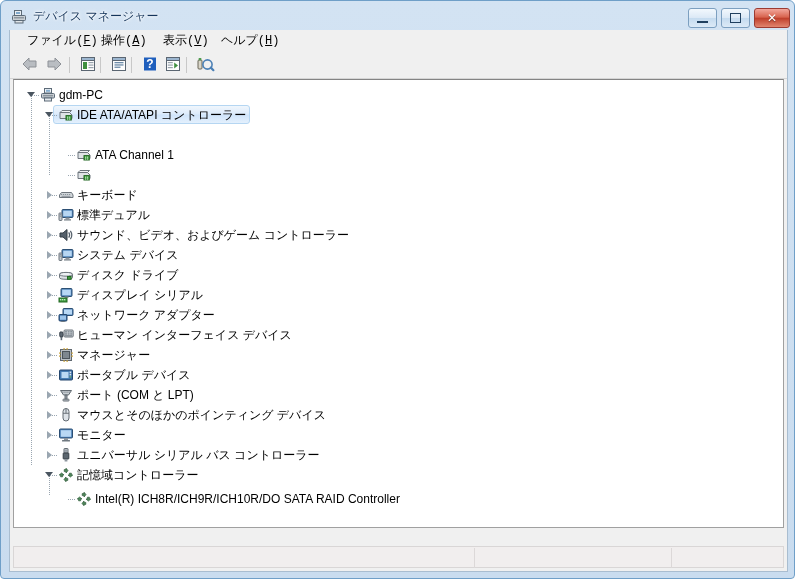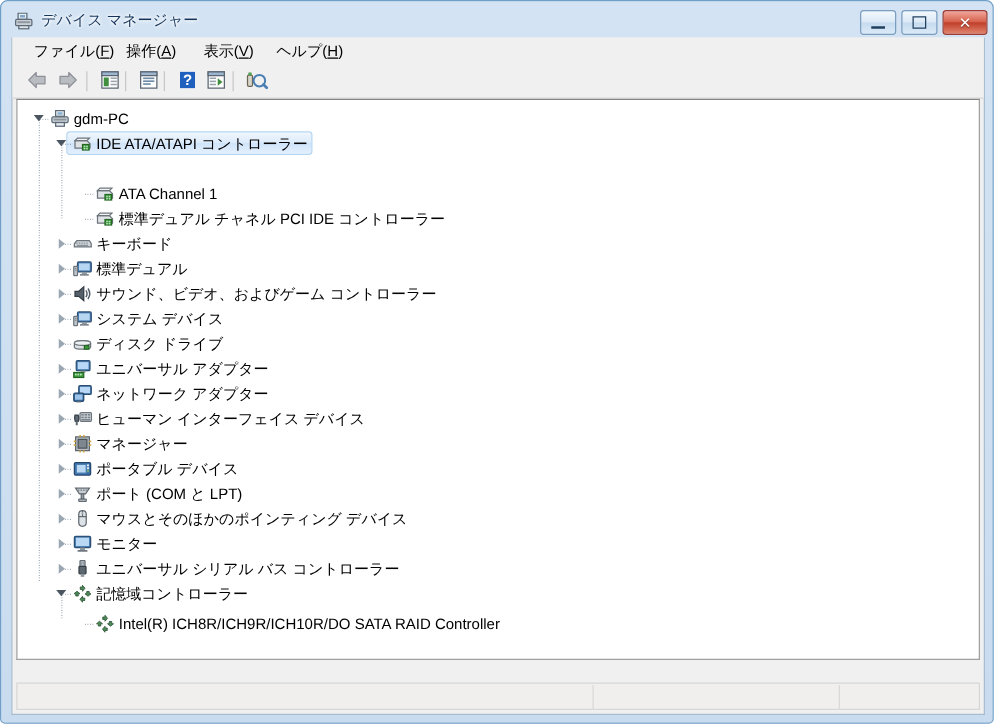--- a/index.html
+++ b/index.html
@@ -54,20 +54,21 @@
   #client{
     position:absolute;left:8px;top:29px;width:779px;height:542px;
     box-sizing:border-box;background:#f0f0f0;
     border-left:1px solid #a9bdd0;border-right:1px solid #a9bdd0;
     border-bottom:1px solid #a9bdd0;
   }
   
   #menubar{
     position:absolute;left:0;top:0;width:100%;height:22px;
     background:#f0f0f0;
+    font-family:Liberation Mono, monospace;
   }
   .menuitem{
     position:absolute;top:3px;height:17px;line-height:17px;
     font-size:12px;color:#000000;padding:0 5px;white-space:nowrap;cursor:default;
   }
   .menuitem u{text-decoration:underline;}
   
   #toolbar{
     position:absolute;left:0;top:22px;width:100%;height:26px;
     background:#f0f0f0;border-bottom:1px solid #d5d5d5;
@@ -252,21 +253,20 @@
           <div class="dots-h" style="left: 54px; top: 10px; width: 7px;"></div>
           <span class="ico" style="left: 62px;"><svg width="16" height="16" viewBox="0 0 16 16">
               <path d="M2 5.5 L11.5 5.5 L14 8 L14 11.5 L2 11.5 Z" fill="#dfe3e6" stroke="#6d757c"></path>
               <path d="M2 5.5 L4 3.5 L13.5 3.5 L11.5 5.5 Z" fill="#f2f4f6" stroke="#6d757c"></path>
               <rect x="8" y="8.6" width="5.3" height="4.4" fill="#3f9b3f" stroke="#236723"></rect>
               <rect x="9" y="9.6" width="1.2" height="1.2" fill="#bfe8bf"></rect>
               <rect x="11" y="9.6" width="1.2" height="1.2" fill="#bfe8bf"></rect>
               <rect x="9" y="11.4" width="1.2" height="1.2" fill="#bfe8bf"></rect>
               <rect x="11" y="11.4" width="1.2" height="1.2" fill="#bfe8bf"></rect>
             </svg></span>
-          <span class="lbl" style="left: 81px;">標準デュアル チャネル PCI IDE コントローラー</span>
         </div>
         <div class="row" style="top: 105px;">
           <span class="tri closed" style="left: 33px;"></span>
           <div class="dots-h" style="left: 36px; top: 10px; width: 7px;"></div>
           <span class="ico" style="left: 44px;"><svg width="16" height="16" viewBox="0 0 16 16">
               <path d="M1.5 8 L3.5 5.5 L13.5 5.5 L15 8 L15 10.5 L1.5 10.5 Z" fill="#d2d7db" stroke="#6d757c"></path>
               <rect x="3" y="7" width="1.2" height="1" fill="#8a9299"></rect>
               <rect x="5" y="7" width="1.2" height="1" fill="#8a9299"></rect>
               <rect x="7" y="7" width="1.2" height="1" fill="#8a9299"></rect>
               <rect x="9" y="7" width="1.2" height="1" fill="#8a9299"></rect>
@@ -328,21 +328,21 @@
           <div class="dots-h" style="left: 36px; top: 10px; width: 7px;"></div>
           <span class="ico" style="left: 44px;"><svg width="16" height="16" viewBox="0 0 16 16">
               <rect x="3" y="1.5" width="11" height="8" rx="1" fill="#4a7fb5" stroke="#2c4f73"></rect>
               <rect x="4.2" y="2.7" width="8.6" height="5.6" fill="#b8d8f5"></rect>
               <rect x="6.5" y="9.5" width="4" height="1.5" fill="#8e969e"></rect>
               <rect x="1" y="11" width="8" height="4" fill="#3f9b3f" stroke="#236723"></rect>
               <rect x="2" y="12" width="1.3" height="1.3" fill="#c2eac2"></rect>
               <rect x="4" y="12" width="1.3" height="1.3" fill="#c2eac2"></rect>
               <rect x="6" y="12" width="1.3" height="1.3" fill="#c2eac2"></rect>
             </svg></span>
-          <span class="lbl" style="left: 63px;">ユニバーサル アダプター</span>
+          <span class="lbl" style="left: 63px;">ディスプレイ シリアル</span>
         </div>
         <div class="row" style="top: 225px;">
           <span class="tri closed" style="left: 33px;"></span>
           <div class="dots-h" style="left: 36px; top: 10px; width: 7px;"></div>
           <span class="ico" style="left: 44px;"><svg width="16" height="16" viewBox="0 0 16 16">
               <rect x="5" y="1.5" width="10" height="7" rx="1" fill="#4a7fb5" stroke="#2c4f73"></rect>
               <rect x="6" y="2.5" width="8" height="5" fill="#b8d8f5"></rect>
               <rect x="1" y="7.5" width="8" height="6.5" rx="1" fill="#3c6ea5" stroke="#24476e"></rect>
               <rect x="2" y="8.6" width="6" height="4.2" fill="#9cc4ea"></rect>
               <rect x="3.2" y="14" width="3.6" height="1" fill="#6f7880"></rect>

